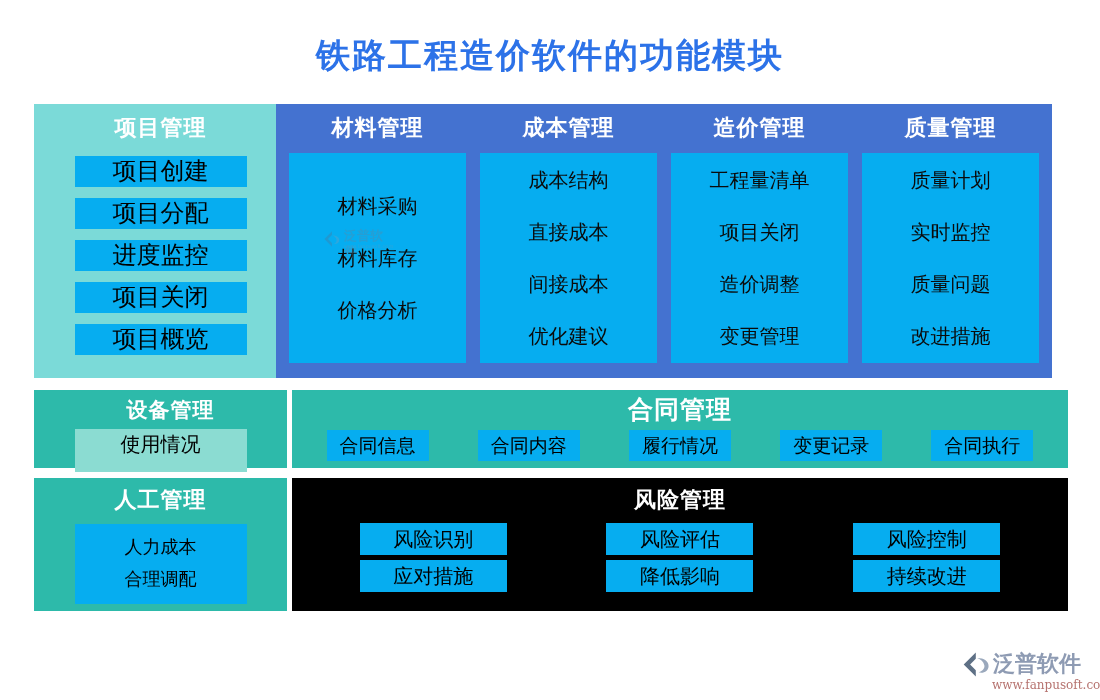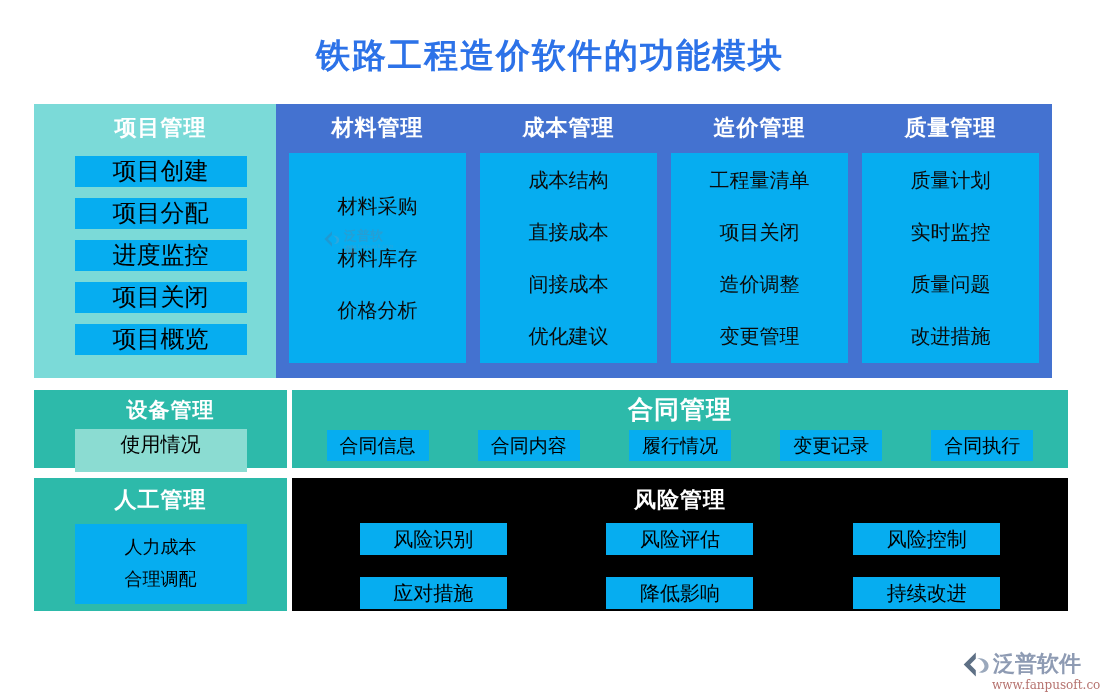--- a/index.html
+++ b/index.html
@@ -181,21 +181,21 @@
     top: 478px;
     width: 776px;
     height: 133px;
     background: #000000;
     padding-top: 7px;
   }
   #risk-panel .panel-title { margin-bottom: 8px; }
   #risk-panel .risk-grid {
     display: grid;
     grid-template-columns: 1fr 1fr 1fr;
-    row-gap: 22px;
+    row-gap: 5px;
     padding: 0 18px;
     justify-items: center;
   }
   #risk-panel .chip {
     width: 147px;
     height: 32px;
     line-height: 32px;
     font-size: 20px;
   }
 

